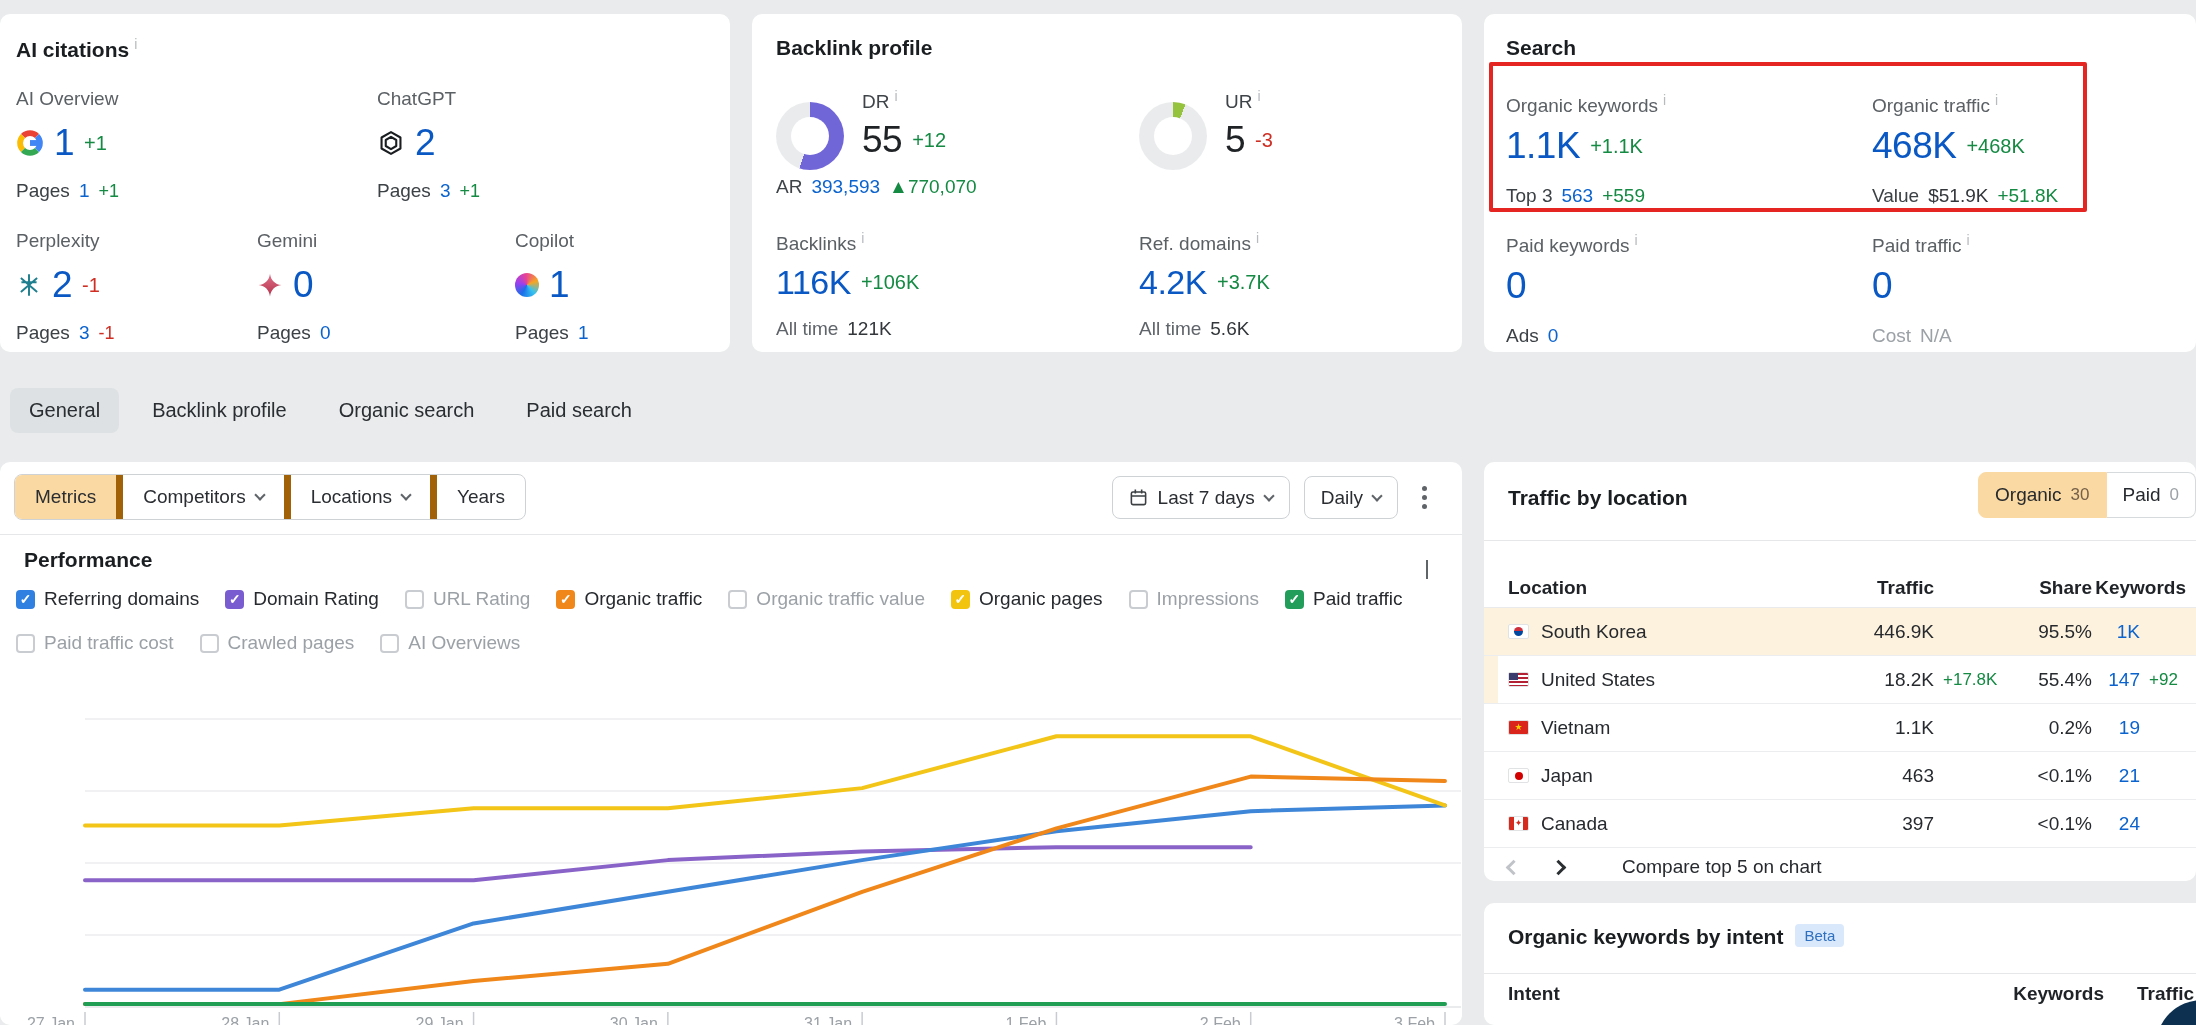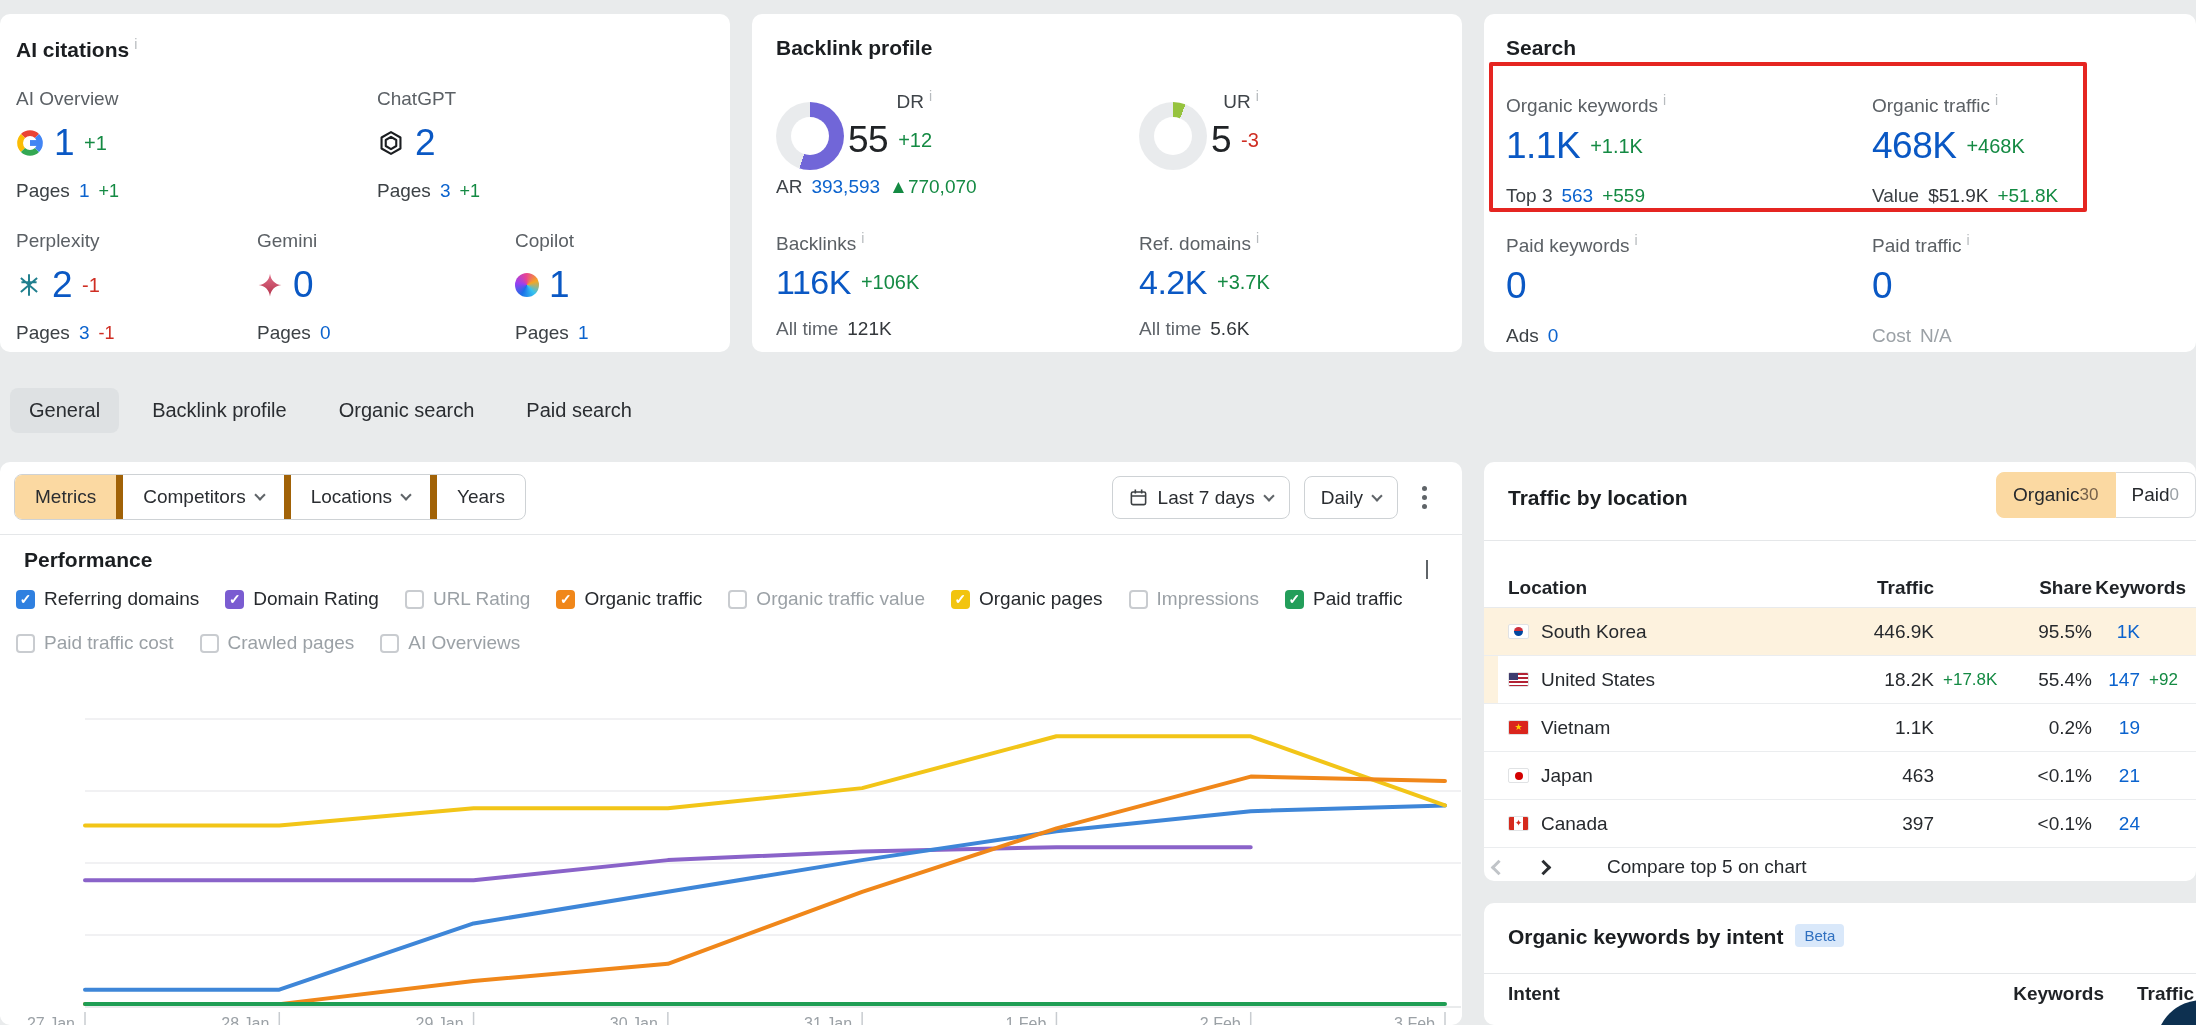--- a/index.html
+++ b/index.html
@@ -27,21 +27,21 @@
   #p-ai { left:0; top:14px; width:730px; height:338px; padding:22px 16px 0 16px; }
   .ai-row { position:absolute; left:16px; right:10px; display:flex; }
   .ai-row1 { top:74px; }
   .ai-row2 { top:216px; }
   .copilot-dot { width:24px; height:24px; border-radius:50%; background:conic-gradient(from 210deg,#1a6fe8,#9a3ff0,#e84393,#f5a623,#35c3f0,#1a6fe8); }
   
   #p-bl { left:752px; top:14px; width:710px; height:338px; padding:22px 24px 0 24px; }
   .bl-top { position:absolute; top:74px; display:flex; }
   .donut { width:68px; height:68px; border-radius:50%; position:relative; margin-top:14px; flex:0 0 68px; }
   .donut::after { content:""; position:absolute; inset:15px; background:#fff; border-radius:50%; }
-  .bl-col { margin-left:4px;text-align:right; }
+  .bl-col { margin-left:18px; }
   .bl-bottom { position:absolute; top:216px; }
   .ar-line { position:absolute; left:24px; top:162px; display:flex; gap:9px; font-size:19px; align-items:baseline; }
   
   #p-se { left:1484px; top:14px; width:712px; height:338px; padding:22px 0 0 22px; }
   .red-box { position:absolute; left:5px; top:48px; width:598px; height:150px; border:4px solid #e52521; border-radius:2px; pointer-events:none; }
   .se-block { position:absolute; width:280px; }
   
   #tabs { position:absolute; left:10px; top:388px; display:flex; gap:14px; align-items:center; }
   .tab { font-size:20px; color:#2a2d31; padding:11px 19px; border-radius:8px; cursor:pointer; }
   .tab.active { background:#dee1e3; }
@@ -65,21 +65,21 @@
   .cb.off span.cb-label { color:#9ba1a6; }
   .cb-box { width:19px; height:19px; border-radius:4px; border:2px solid #c9ccd0; background:#fff; display:flex; align-items:center; justify-content:center; flex:0 0 19px; }
   .cb-box.on { border:none; }
   .cb-box.on::after { content:"✓"; color:#fff; font-size:14px; font-weight:700; }
   #chart-wrap { position:absolute; left:85px; top:224px; width:1360px; height:345px; }
   #chart-wrap svg { overflow:visible; }
   
   #p-traffic { left:1484px; top:462px; width:712px; height:419px; }
   #p-traffic .panel-title { position:absolute; left:24px; top:24px; }
   .toggle { position:absolute; right:0; top:10px; display:flex; }
-  .chip { display:flex; align-items:center; font-size:19px; padding:11px 16px; border:1px solid #d7dadd; background:#fff; }
+  .chip { display:flex; align-items:center; gap:9px; font-size:19px; padding:11px 16px; border:1px solid #d7dadd; background:#fff; }
   .chip:first-child { background:#fbd9a2; border-color:#fbd9a2; border-radius:8px 0 0 8px; }
   .chip:last-child { border-radius:0 8px 8px 0; border-left:none; }
   .chip .cnt { color:#75604a; font-size:17px; }
   .chip:last-child .cnt { color:#9ba1a6; }
   .tl-grid { display:grid; grid-template-columns:1fr 130px 78px 80px 48px 46px; align-items:center; padding:0 10px 0 24px; }
   .tl-head { position:absolute; left:0; right:0; top:106px; height:40px; font-size:19px; font-weight:700; color:#1f2226; border-bottom:1px solid #e8eaec; }
   .tl-rows { position:absolute; left:0; right:0; top:146px;border-radius:25px; }
   .tl-row { height:48px; border-bottom:1px solid #ebedef; font-size:19px; position:relative; }
   .tl-row.hl { background:#fdf2de; }
   .tl-row.stripe::before { content:""; position:absolute; left:0; top:0; bottom:0; width:14px; background:#fdf2de; }
@@ -91,21 +91,21 @@
   .flag-kr { background:#fff; }
   .flag-kr::after { content:""; width:9px; height:9px; border-radius:50%; background:linear-gradient(#cd2e3a 50%, #0047a0 50%); }
   .flag-us { background:repeating-linear-gradient(#b22234 0 2px, #fff 2px 4px); }
   .flag-us::after { content:""; position:absolute; left:0; top:0; width:9px; height:7px; background:#3c3b6e; }
   .flag-vn { background:#da251d; color:#ffcd00; font-size:9px; line-height:1; }
   .flag-vn::after { content:"★"; }
   .flag-jp { background:#fff; }
   .flag-jp::after { content:""; width:8px; height:8px; border-radius:50%; background:#d30000; }
   .flag-ca { background:linear-gradient(90deg, #d52b1e 0 24%, #fff 24% 76%, #d52b1e 76%); color:#d52b1e; font-size:9px; line-height:1; }
   .flag-ca::after { content:"✦"; }
-  .pager { position:absolute; left:9px; top:394px; display:flex; align-items:center; gap:34px; }
+  .pager { position:absolute; left:24px; top:394px; display:flex; align-items:center; gap:34px; }
   .pchev { width:11px; height:11px; border-right:3px solid #2b2e31; border-bottom:3px solid #2b2e31; }
   .pchev.prev { transform:rotate(135deg); border-color:#c0c4c8; }
   .pchev.next { transform:rotate(-45deg); }
   .compare { font-size:19px; color:#26292d; margin-left:24px; }
   
   #p-intent { left:1484px; top:903px; width:788px; height:122px; }
   #p-intent .panel-title { position:absolute; left:24px; top:22px; }
   .beta { background:#d9e8fa; color:#3070c0; font-size:15px; padding:3px 9px; border-radius:4px; font-weight:400; vertical-align:3px; margin-left:12px; }
   .int-head { position:absolute; left:24px; right:78px; top:80px; display:grid; grid-template-columns:1fr 120px 90px; font-size:19px; font-weight:700; color:#1f2226; }
   .fab { position:absolute; left:2156px; top:1000px; width:92px; height:92px; border-radius:50%; background:#0d3050; }

